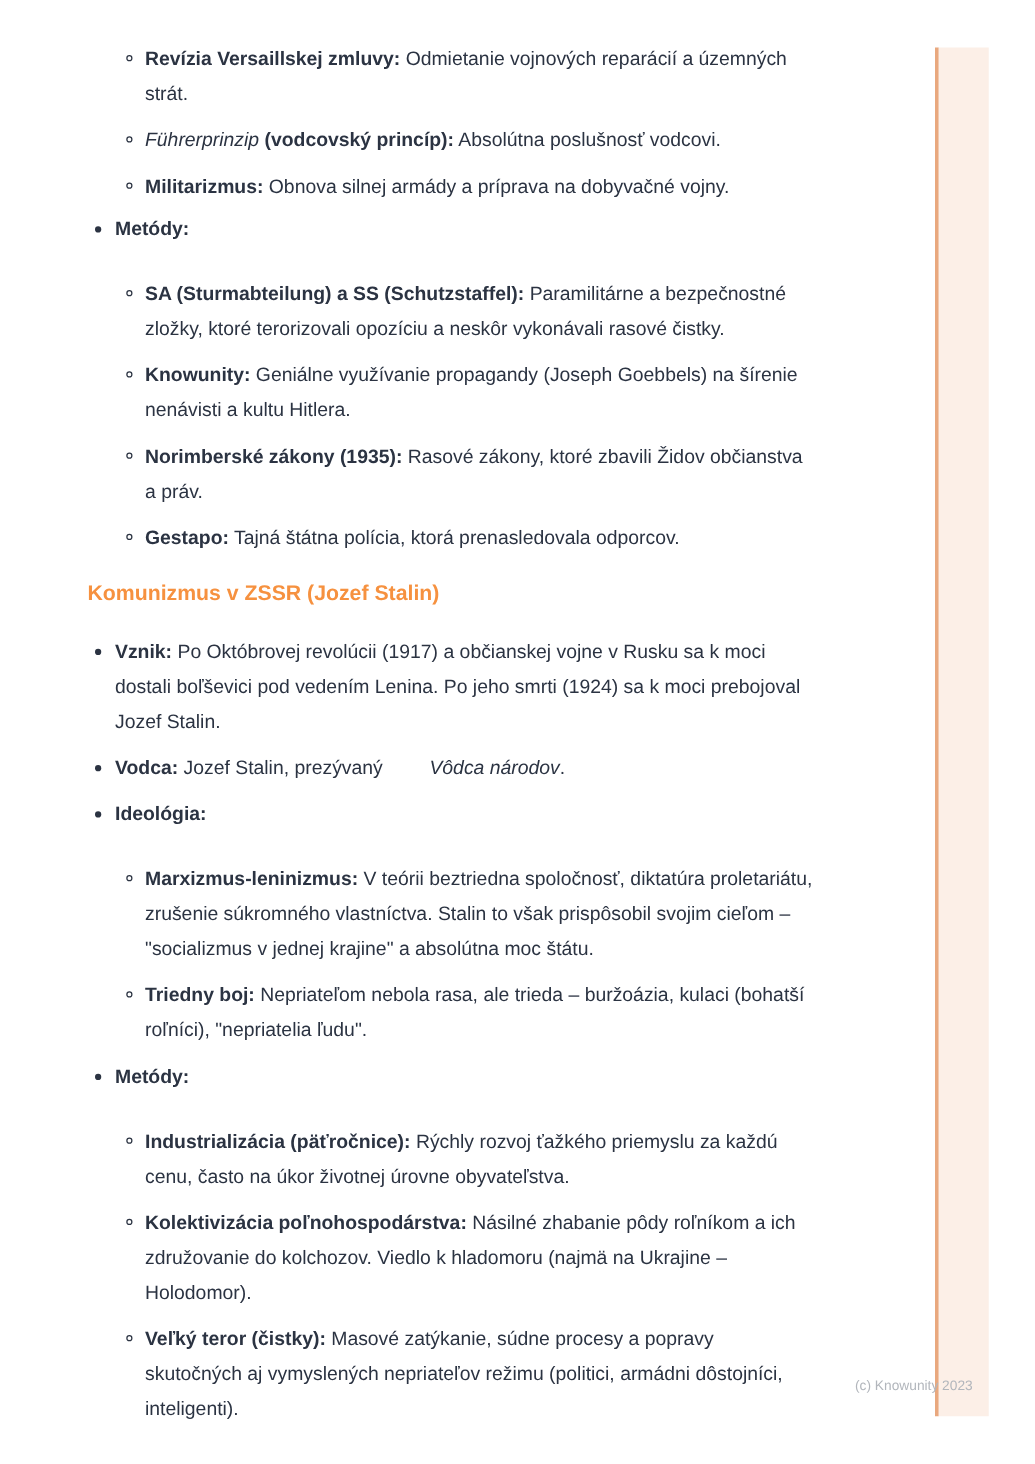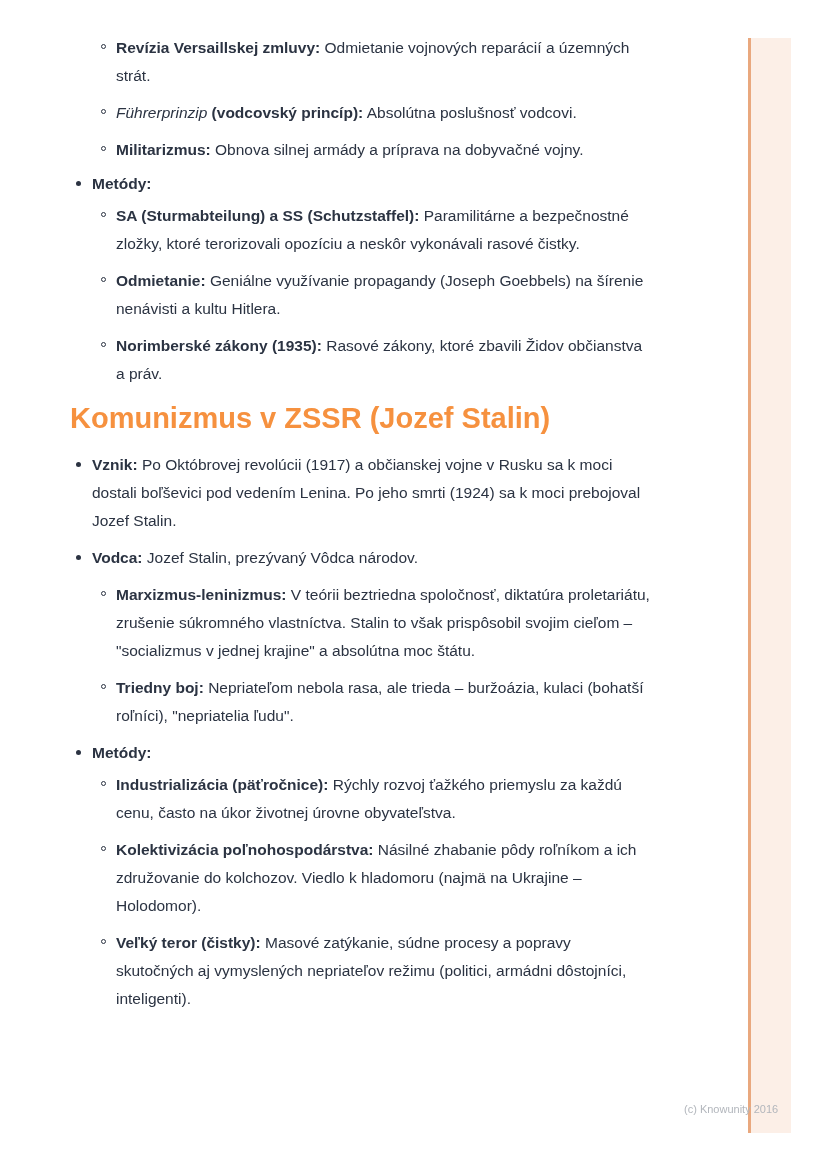--- a/index.html
+++ b/index.html
@@ -28,29 +28,29 @@
     font-size:15.5px;line-height:28px;
   }
   ul{list-style:none;margin:0;padding:0;}
   li{margin-bottom:9px;}
   li:last-child{margin-bottom:0;}
   .row{display:flex;align-items:flex-start;}
   .m1{flex:0 0 auto;width:5px;height:5px;border-radius:50%;background:var(--text);margin:11px 11px 0 6px;}
   .m2{flex:0 0 auto;width:5px;height:5px;border-radius:50%;border:1.5px solid var(--text);margin:10px 10px 0 0;}
   .li-text{flex:1 1 auto;min-width:0;}
   ul.l2{padding-left:31px;}
-  li > ul.l2{margin-top:4px;}
+  li > ul.l2{margin-top:24px;}
   ul.l1{margin-top:6px;}
   ul.l1.communism{margin-top:18px;}
   .b{font-weight:bold;}
   .bi{font-weight:normal;font-style:italic;}
-  .i{}
+  .i{font-style:italic;margin-left:33px;}
   h2.heading{
     color:var(--accent);
-    font-size:29px;line-height:30px;
+    font-size:17px;line-height:30px;
     margin:15px 0 0 0;font-weight:bold;
   }
   .top-sublist{padding-left:31px;}
   .footer{
     position:absolute;left:684px;top:1102px;
     font-size:11px;line-height:14px;color:var(--muted);
     z-index:5;white-space:nowrap;
   }
 </style>
 </head>
@@ -93,27 +93,33 @@
         <ul class="l2">
           <li>
             <div class="row">
               <span class="m2"></span>
               <div class="li-text"><span class="b">SA (Sturmabteilung) a SS (Schutzstaffel):</span><span> Paramilitárne a bezpečnostné zložky, ktoré terorizovali opozíciu a neskôr vykonávali rasové čistky.</span></div>
             </div>
           </li>
           <li>
             <div class="row">
               <span class="m2"></span>
-              <div class="li-text"><span class="b">Odmietanie:</span><span> Geniálne využívanie propagandy (Joseph Goebbels) na šírenie nenávisti a kultu Hitlera.</span></div>
+              <div class="li-text"><span class="b">Knowunity:</span><span> Geniálne využívanie propagandy (Joseph Goebbels) na šírenie nenávisti a kultu Hitlera.</span></div>
             </div>
           </li>
           <li>
             <div class="row">
               <span class="m2"></span>
               <div class="li-text"><span class="b">Norimberské zákony (1935):</span><span> Rasové zákony, ktoré zbavili Židov občianstva a práv.</span></div>
+            </div>
+          </li>
+          <li>
+            <div class="row">
+              <span class="m2"></span>
+              <div class="li-text"><span class="b">Gestapo:</span><span> Tajná štátna polícia, ktorá prenasledovala odporcov.</span></div>
             </div>
           </li>
         </ul>
       </li>
     </ul>
 
     <h2 class="heading">Komunizmus v ZSSR (Jozef Stalin)</h2>
 
     <ul class="l1 communism">
       <li>
@@ -122,20 +128,24 @@
           <div class="li-text"><span class="b">Vznik:</span><span> Po Októbrovej revolúcii (1917) a občianskej vojne v Rusku sa k moci dostali boľševici pod vedením Lenina. Po jeho smrti (1924) sa k moci prebojoval Jozef Stalin.</span></div>
         </div>
       </li>
       <li>
         <div class="row">
           <span class="m1"></span>
           <div class="li-text"><span class="b">Vodca:</span><span> Jozef Stalin, prezývaný </span><span class="i">Vôdca národov</span><span>.</span></div>
         </div>
       </li>
       <li>
+        <div class="row">
+          <span class="m1"></span>
+          <div class="li-text"><span class="b">Ideológia:</span></div>
+        </div>
         <ul class="l2">
           <li>
             <div class="row">
               <span class="m2"></span>
               <div class="li-text"><span class="b">Marxizmus-leninizmus:</span><span> V teórii beztriedna spoločnosť, diktatúra proletariátu, zrušenie súkromného vlastníctva. Stalin to však prispôsobil svojim cieľom – "socializmus v jednej krajine" a absolútna moc štátu.</span></div>
             </div>
           </li>
           <li>
             <div class="row">
               <span class="m2"></span>
@@ -167,15 +177,15 @@
               <span class="m2"></span>
               <div class="li-text"><span class="b">Veľký teror (čistky):</span><span> Masové zatýkanie, súdne procesy a popravy skutočných aj vymyslených nepriateľov režimu (politici, armádni dôstojníci, inteligenti).</span></div>
             </div>
           </li>
         </ul>
       </li>
     </ul>
 
   </div>
 
-  <div class="footer">(c) Knowunity 2016</div>
+  <div class="footer">(c) Knowunity 2023</div>
 
 </div>
 
 </body></html>

